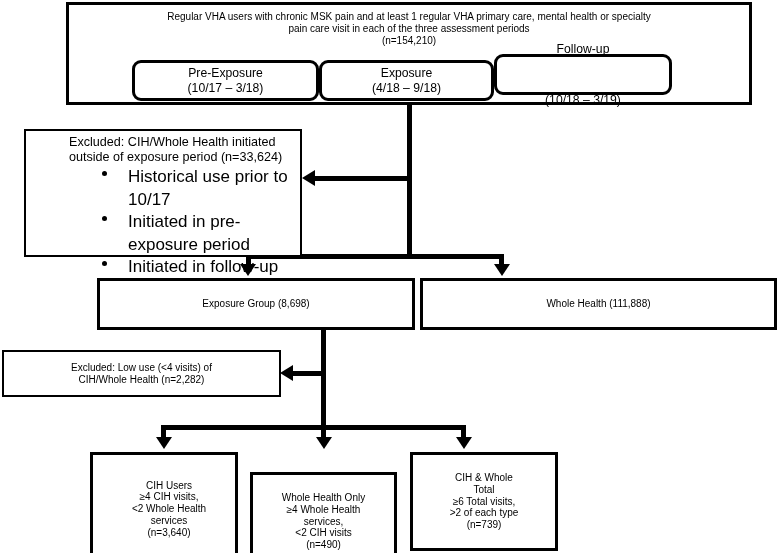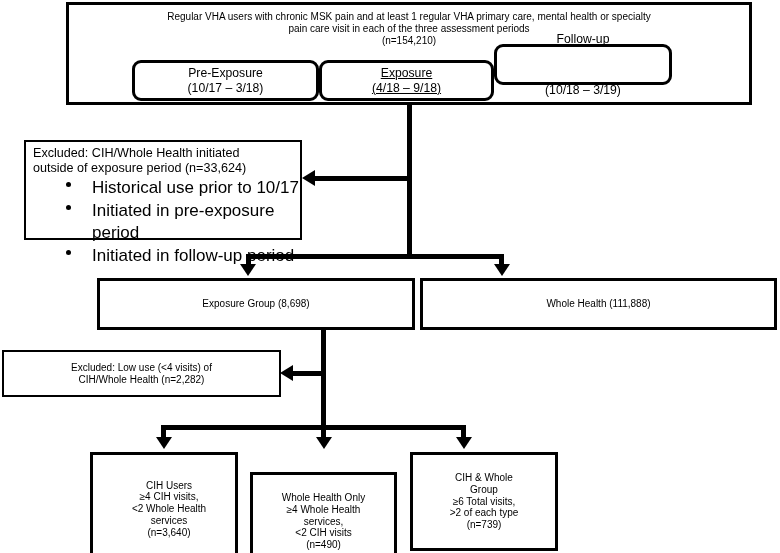--- a/index.html
+++ b/index.html
@@ -92,36 +92,36 @@
     <div class="t13 ln">Regular VHA users with chronic MSK pain and at least 1 regular VHA primary care, mental health or specialty</div>
     <div class="t13 ln">pain care visit in each of the three assessment periods</div>
     <div class="t13 ln">(n=154,210)</div>
   </div>
 
   <div class="box rounded" style="left:132px; top:60px; width:187px; height:41px; z-index:4;">
     <div class="t12">Pre-Exposure</div>
     <div class="t12">(10/17 – 3/18)</div>
   </div>
 
-  <div class="box rounded" style="left:319px; top:60px; width:175px; height:41px; z-index:4;text-decoration:underline;">
+  <div class="box rounded" style="left:319px; top:60px; width:175px; height:41px; z-index:4;">
     <div class="t12">Exposure</div>
     <div class="t12">(4/18 – 9/18)</div>
   </div>
 
-  <div class="box rounded" style="left:494px; top:44px; width:178px; height:41px; z-index:4;gap:36px;">
+  <div class="box rounded" style="left:494px; top:54px; width:178px; height:41px; z-index:4;gap:36px;">
     <div class="t12">Follow-up</div>
     <div class="t12">(10/18 – 3/19)</div>
   </div>
 
   <div class="line" style="left:407px; top:105px; width:5px; height:152px;"></div>
 
   <div class="line" style="left:315px; top:176px; width:95px; height:5px;"></div>
   <div class="arrow-left" style="left:302px; top:170px;"></div>
 
-  <div class="box plain thin" style="left:24px; top:140px; width:278px; height:100px;">
+  <div class="box plain thin" style="left:24px; top:129px; width:278px; height:128px;padding-left:36px;">
     <div class="excl-head">Excluded: CIH/Whole Health initiated</div>
     <div class="excl-head" style="padding-top:0;">outside of exposure period (n=33,624)</div>
     <ul class="bullets">
       <li><span class="bullet-dot"></span><span>Historical use prior to 10/17</span></li>
       <li><span class="bullet-dot"></span><span>Initiated in pre-exposure period</span></li>
       <li><span class="bullet-dot"></span><span>Initiated in follow-up period</span></li>
     </ul>
   </div>
 
   <div class="line" style="left:246px; top:254px; width:258px; height:5px;"></div>
@@ -167,19 +167,19 @@
   <div class="box" style="left:250px; top:452px; width:147px; height:99px;margin-top:20px;">
     <div class="t13">Whole Health Only</div>
     <div class="t13">≥4 Whole Health</div>
     <div class="t13">services,</div>
     <div class="t13">&lt;2 CIH visits</div>
     <div class="t13">(n=490)</div>
   </div>
 
   <div class="box" style="left:410px; top:452px; width:148px; height:99px;">
     <div class="t13">CIH &amp; Whole</div>
-    <div class="t13">Group</div>
+    <div class="t13">Total</div>
     <div class="t13">≥6 Total visits,</div>
     <div class="t13">&gt;2 of each type</div>
     <div class="t13">(n=739)</div>
   </div>
 
 </div>
 
 </body></html>

